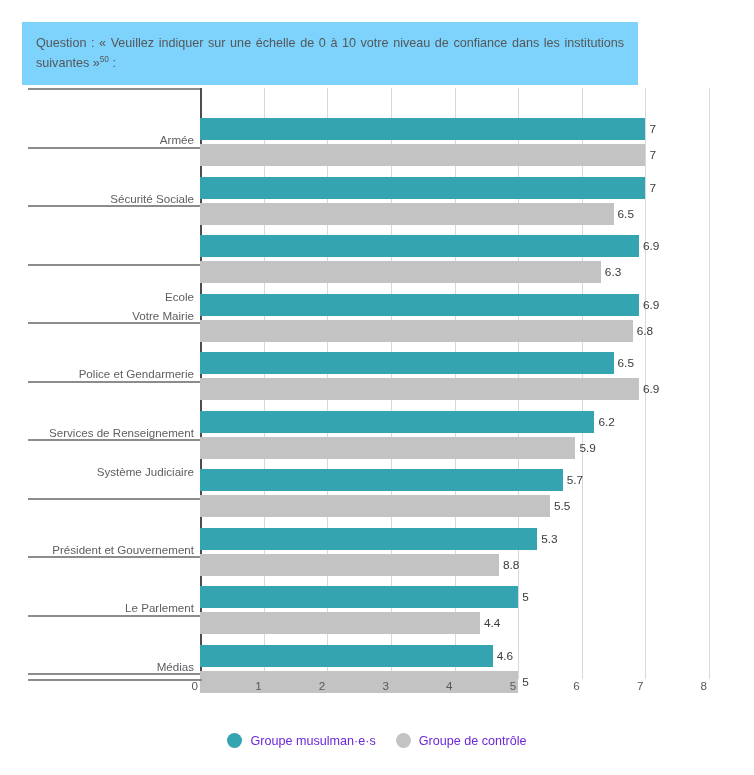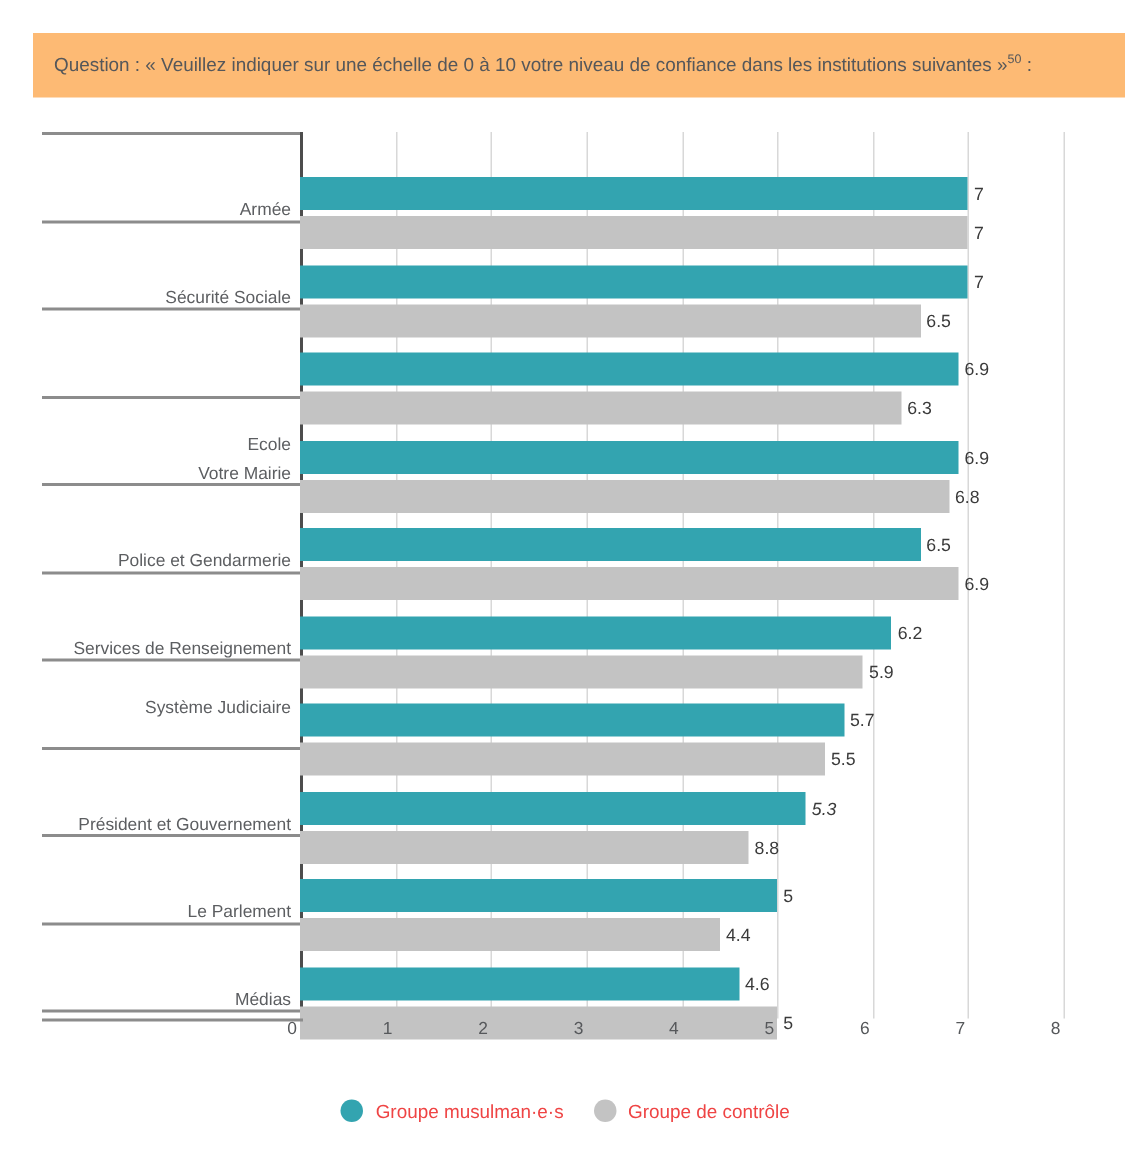--- a/index.html
+++ b/index.html
@@ -14,23 +14,23 @@
     color: #4a4a4a;
     position: relative;
     overflow: hidden;
   }
 
   
   #question-banner {
     position: absolute;
     left: 22px;
     top: 22px;
-    width: 728px;
+    width: 616px;
     box-sizing: border-box;
-    background: #fdba74;
+    background: #7dd3fc;
     padding: 11px 14px 12px 14px;
   }
   #question-text {
     font-size: 12.6px;
     line-height: 20px;
     color: #55575a;
     text-align: justify;
     margin: 0;
   }
   #question-text .sup {
@@ -152,21 +152,21 @@
     gap: 8px;
   }
   .legend-swatch {
     width: 15px;
     height: 15px;
     border-radius: 50%;
     display: inline-block;
   }
   .legend-label {
     font-size: 12.6px;
-    color: #ef4444;
+    color: #6d28d9;
     white-space: nowrap;
   }
 </style>
 </head>
 <body>
 
 <div id="question-banner">
   <p id="question-text"><span>Question : « Veuillez indiquer sur une échelle de 0 à 10 votre niveau de confiance dans les institutions suivantes »</span><span class="sup">50</span><span> :</span></p>
 </div>
 
@@ -238,21 +238,21 @@
         <div class="cat-label" style="top: 383px;">Système Judiciaire</div>
         <div class="bar treat" style="top: 387px; width: 362.663px; background: rgb(51, 164, 176);"></div>
         <div class="bar-value" style="top: 387px; left: 562.663px;">5.7</div>
         <div class="bar ctrl" style="top: 413px; width: 349.938px; background: rgb(195, 195, 195);"></div>
         <div class="bar-value" style="top: 413px; left: 549.938px;">5.5</div>
       </div>
       <div class="cat-row" style="top: 0px;">
         <div class="cat-sep" style="top: 415.5px;"></div>
         <div class="cat-label" style="top: 461px;">Président et Gouvernement</div>
         <div class="bar treat" style="top: 445.5px; width: 337.212px; background: rgb(51, 164, 176);"></div>
-        <div class="bar-value" style="top: 445.5px; left: 537.212px; font-style: italic;">5.3</div>
+        <div class="bar-value" style="top: 445.5px; left: 537.212px;">5.3</div>
         <div class="bar ctrl" style="top: 471.5px; width: 299.038px; background: rgb(195, 195, 195);"></div>
         <div class="bar-value" style="top: 471.5px; left: 499.038px;">8.8</div>
       </div>
       <div class="cat-row" style="top: 0px;">
         <div class="cat-sep" style="top: 474px;"></div>
         <div class="cat-label" style="top: 519px;">Le Parlement</div>
         <div class="bar treat" style="top: 504px; width: 318.125px; background: rgb(51, 164, 176);"></div>
         <div class="bar-value" style="top: 504px; left: 518.125px;">5</div>
         <div class="bar ctrl" style="top: 530px; width: 279.95px; background: rgb(195, 195, 195);"></div>
         <div class="bar-value" style="top: 530px; left: 479.95px;">4.4</div>

